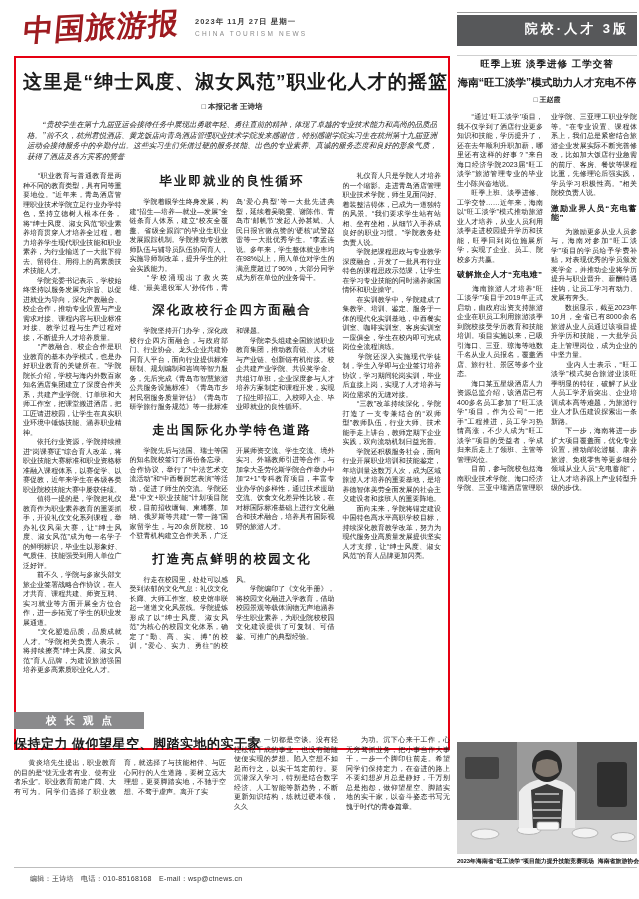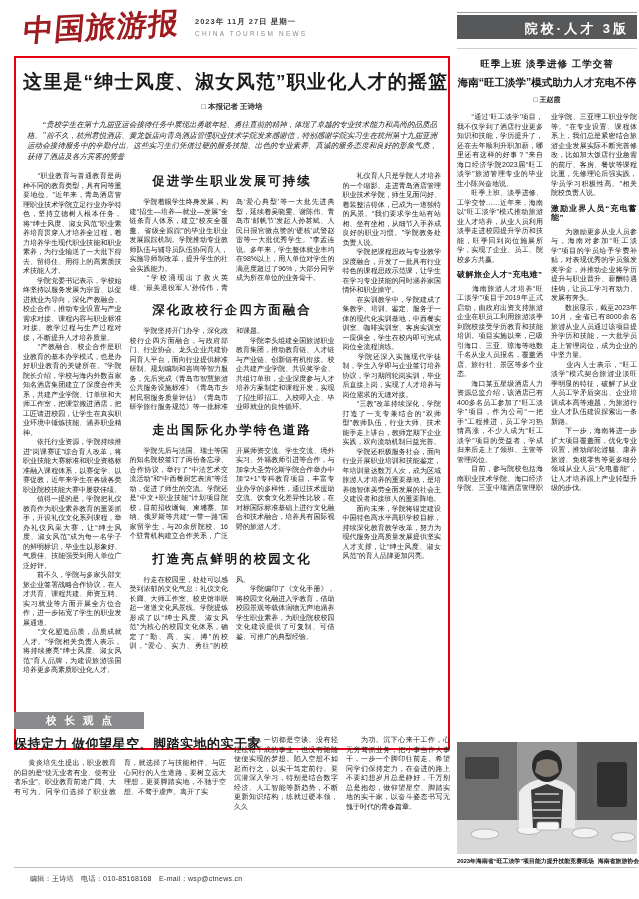--- a/index.html
+++ b/index.html
@@ -11,21 +11,21 @@
   .logo { font-family:"DejaVu Serif", serif; font-size:30px; font-weight:bold; color:#9e1b20;
           transform:skewX(-8deg) rotate(-3deg); letter-spacing:1px; line-height:1.1; }
   .meta { margin-left:16px; margin-top:7px; }
   .meta-date { font-size:7.5px; color:#3c3c3c; font-weight:bold; letter-spacing:1px; }
   .meta-en { font-size:6.5px; color:#8a8a8a; letter-spacing:2.2px; margin-top:3px; }
 
   
   .banner-wrap { position:absolute; left:457px; top:12px; width:180px; }
   .banner-topline { height:1px; background:#9b9b9b; }
   .banner-bar { margin-top:2px; background:#57585a; color:#fff; font-size:13px; font-weight:bold;
-                text-align:right; padding:5px 8px 1px 0; letter-spacing:3px; }
+                text-align:right; padding:5px 8px 8px 0; letter-spacing:3px; }
   .banner-underline { height:1px; background:#cfcfcf; margin-top:9px; }
 
   
   .main-box { position:absolute; left:14px; top:56px; width:436px; height:694px;
               border:2px solid #e60012; padding:5px 7px; overflow:hidden; background:#fff; }
   .kicker { font-size:8.5px; font-weight:bold; letter-spacing:0.3px; }
   .headline { font-size:19px; font-weight:bold; letter-spacing:1.2px; margin-top:6px; white-space:nowrap; }
   .byline { text-align:center; font-size:7.5px; color:#333; margin-top:7px; font-weight:bold; }
   .lead { font-style:italic; font-family:"Liberation Serif", serif; font-size:7.5px; line-height:10.5px;
           text-align:justify; margin:8px 4px 0; color:#222; white-space:pre-line; }
@@ -90,21 +90,21 @@
     <div class="lead">　　“贵校学生在第十九届亚运会接待任务中展现出勇敢年轻、勇往直前的精神，体现了卓越的专业技术能力和高尚的品质品格。”前不久，杭州君悦酒店、黄龙饭店向青岛酒店管理职业技术学院发来感谢信，特别感谢学院实习生在杭州第十九届亚洲运动会接待服务中的辛勤付出。这些实习生们凭借过硬的服务技能、出色的专业素养、真诚的服务态度和良好的形象气质，获得了酒店及各方宾客的赞誉</div>
     <div class="body-grid">
       <div class="newscol">　　“职业教育与普通教育是两种不同的教育类型，具有同等重要地位。”近年来，青岛酒店管理职业技术学院立足行业办学特色，坚持立德树人根本任务，将“绅士风度、淑女风范”职业素养培育贯穿人才培养全过程，着力培养学生现代职业技能和职业素养，为行业输送了一大批下得去、留得住、用得上的高素质技术技能人才。
 　　学院党委书记表示，学校始终坚持以服务发展为宗旨、以促进就业为导向，深化产教融合、校企合作，推动专业设置与产业需求对接、课程内容与职业标准对接、教学过程与生产过程对接，不断提升人才培养质量。
 　　“产教融合、校企合作是职业教育的基本办学模式，也是办好职业教育的关键所在。”学院院长介绍，学校与海内外数百家知名酒店集团建立了深度合作关系，共建产业学院、订单班和大师工作室，把课堂搬进酒店，把工匠请进校园，让学生在真实职业环境中锤炼技能、涵养职业精神。
 　　依托行业资源，学院持续推进“岗课赛证”综合育人改革，将职业技能大赛标准和职业资格标准融入课程体系，以赛促学、以赛促教，近年来学生在各级各类职业院校技能大赛中屡获佳绩。
 　　值得一提的是，学院把礼仪教育作为职业素养教育的重要抓手，开设礼仪文化系列课程，举办礼仪风采大赛，让“绅士风度、淑女风范”成为每一名学子的鲜明标识，毕业生以形象好、气质佳、技能强受到用人单位广泛好评。
 　　前不久，学院与多家头部文旅企业签署战略合作协议，在人才共育、课程共建、师资互聘、实习就业等方面开展全方位合作，进一步拓宽了学生的职业发展通道。
 　　“文化塑造品质，品质成就人才。”学院相关负责人表示，将持续擦亮“绅士风度、淑女风范”育人品牌，为建设旅游强国培养更多高素质职业化人才。</div>
       <div>
-        <div class="section-h first">促进学生职业发展可持续</div>
+        <div class="section-h first">毕业即就业的良性循环</div>
         <div class="twocol">　　学院着眼学生终身发展，构建“招生—培养—就业—发展”全链条育人体系，建立“校友全覆盖、省级全跟踪”的毕业生职业发展跟踪机制。学院推动专业教师队伍与辅导员队伍协同育人，实施导师制改革，提升学生的社会实践能力。
 　　“学校涌现出了救火英雄、‘最美退役军人’孙传伟，青岛‘爱心典型’等一大批先进典型，延续着吴晓雯、谢陈伟、青岛市‘邮帆节’发起人孙甚斌、人民日报官微点赞的‘硬核’武警赵雷等一大批优秀学生。”李孟连说。多年来，学生整体就业率均在98%以上，用人单位对学生的满意度超过了96%，大部分同学成为所在单位的业务骨干。</div>
         <div class="section-h">深化政校行企四方面融合</div>
         <div class="twocol">　　学院坚持开门办学，深化政校行企四方面融合，与政府部门、行业协会、龙头企业共建协同育人平台，面向行业提供标准研制、规划编制和咨询等智力服务，先后完成《青岛市智慧旅游公共服务设施标准》《青岛市乡村民宿服务质量评估》《青岛市研学旅行服务规范》等一批标准和课题。
 　　学院牵头组建全国旅游职业教育集团，推动教育链、人才链与产业链、创新链有机衔接。校企共建产业学院、共设奖学金、共组订单班，企业深度参与人才培养方案制定和课程开发，实现了招生即招工、入校即入企、毕业即就业的良性循环。</div>
         <div class="section-h">走出国际化办学特色道路</div>
         <div class="twocol">　　学院先后与法国、瑞士等国的知名院校签订了两份备忘录、合作协议，举行了“中法艺术交流活动”和“中西餐厨艺表演”等活动，促进了师生的交流。学院还是“中文+职业技能”计划项目院校，目前招收缅甸、柬埔寨、加纳、俄罗斯等共建“一带一路”国家留学生，与20余所院校、16个驻青机构建立合作关系，广泛开展师资交流、学生交流、境外实习、外籍教师引进等合作，与加拿大圣劳伦斯学院合作举办中加“2+1”专科教育项目，丰富专业办学的多样性，通过技术援助交流、饮食文化差异性比较，在对标国际标准基础上进行文化融合和技术融合，培养具有国际视野的旅游人才。</div>
         <div class="section-h">打造亮点鲜明的校园文化</div>
         <div class="twocol">　　行走在校园里，处处可以感受到浓郁的文化气息：礼仪文化长廊、大师工作室、校史馆串联起一道道文化风景线。学院提炼形成了以“绅士风度、淑女风范”为核心的校园文化体系，确定了“勤、高、实、搏”的校训，“爱心、实力、勇往”的校风。
 　　学院编印了《文化手册》，将校园文化融进入学教育，借助校园景观等载体润物无声地涵养学生职业素养，为职业院校校园文化建设提供了可复制、可借鉴、可推广的典型经验。</div>

